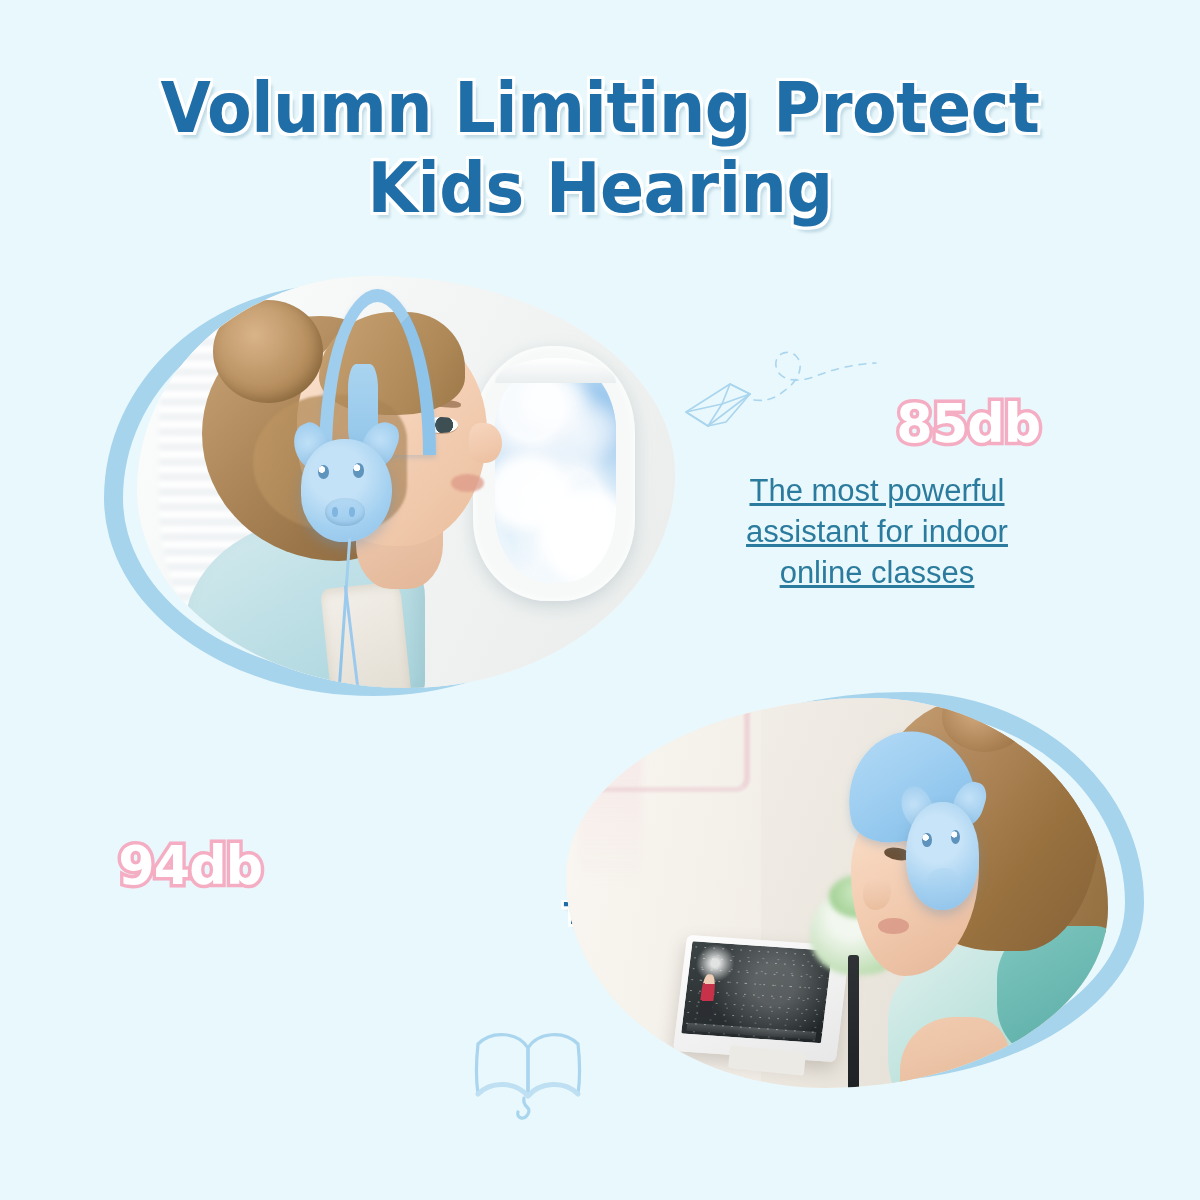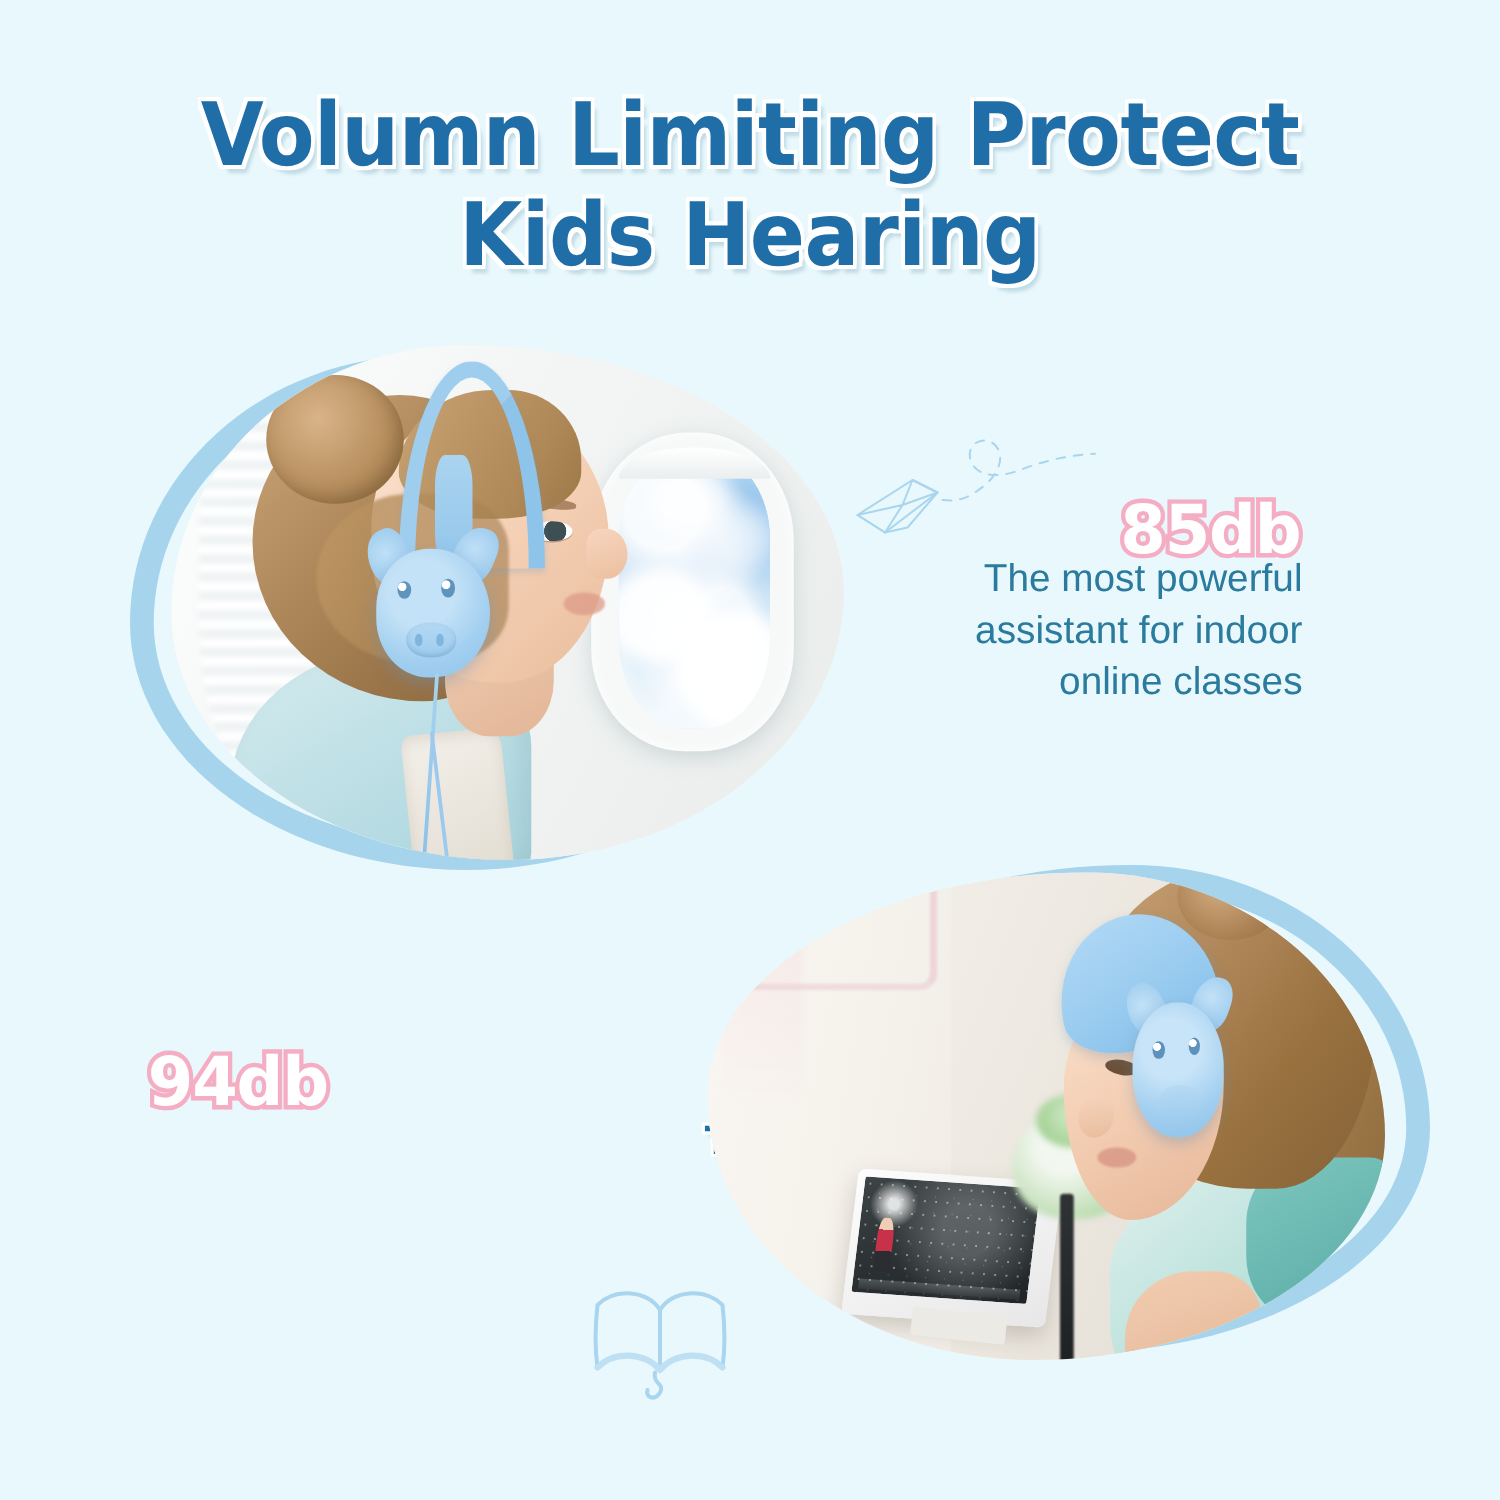--- a/index.html
+++ b/index.html
@@ -437,21 +437,21 @@
     transform:scaleX(.97);
   }
   .para{
     position:absolute;
     font-family:"Liberation Sans", sans-serif;
     font-size:31px;
     line-height:41px;
     color:#2a7b9d;
   }
   #db85 { right:134px; top:392px; }
-  #p85  { right:134px; top:442px; width:330px; text-align:right; }
+  #p85  { right:134px; top:470px; width:330px; text-align:center;text-decoration:underline; }
   #db94 { left:116px;  top:834px; }
   #p94  { left:116px;  top:912px; width:340px; text-align:left; }
 
   
   #paper-plane{ position:absolute; left:678px; top:330px; }
   #open-book  { position:absolute; left:462px; top:1022px; }
 </style>
 </head>
 <body>
 

